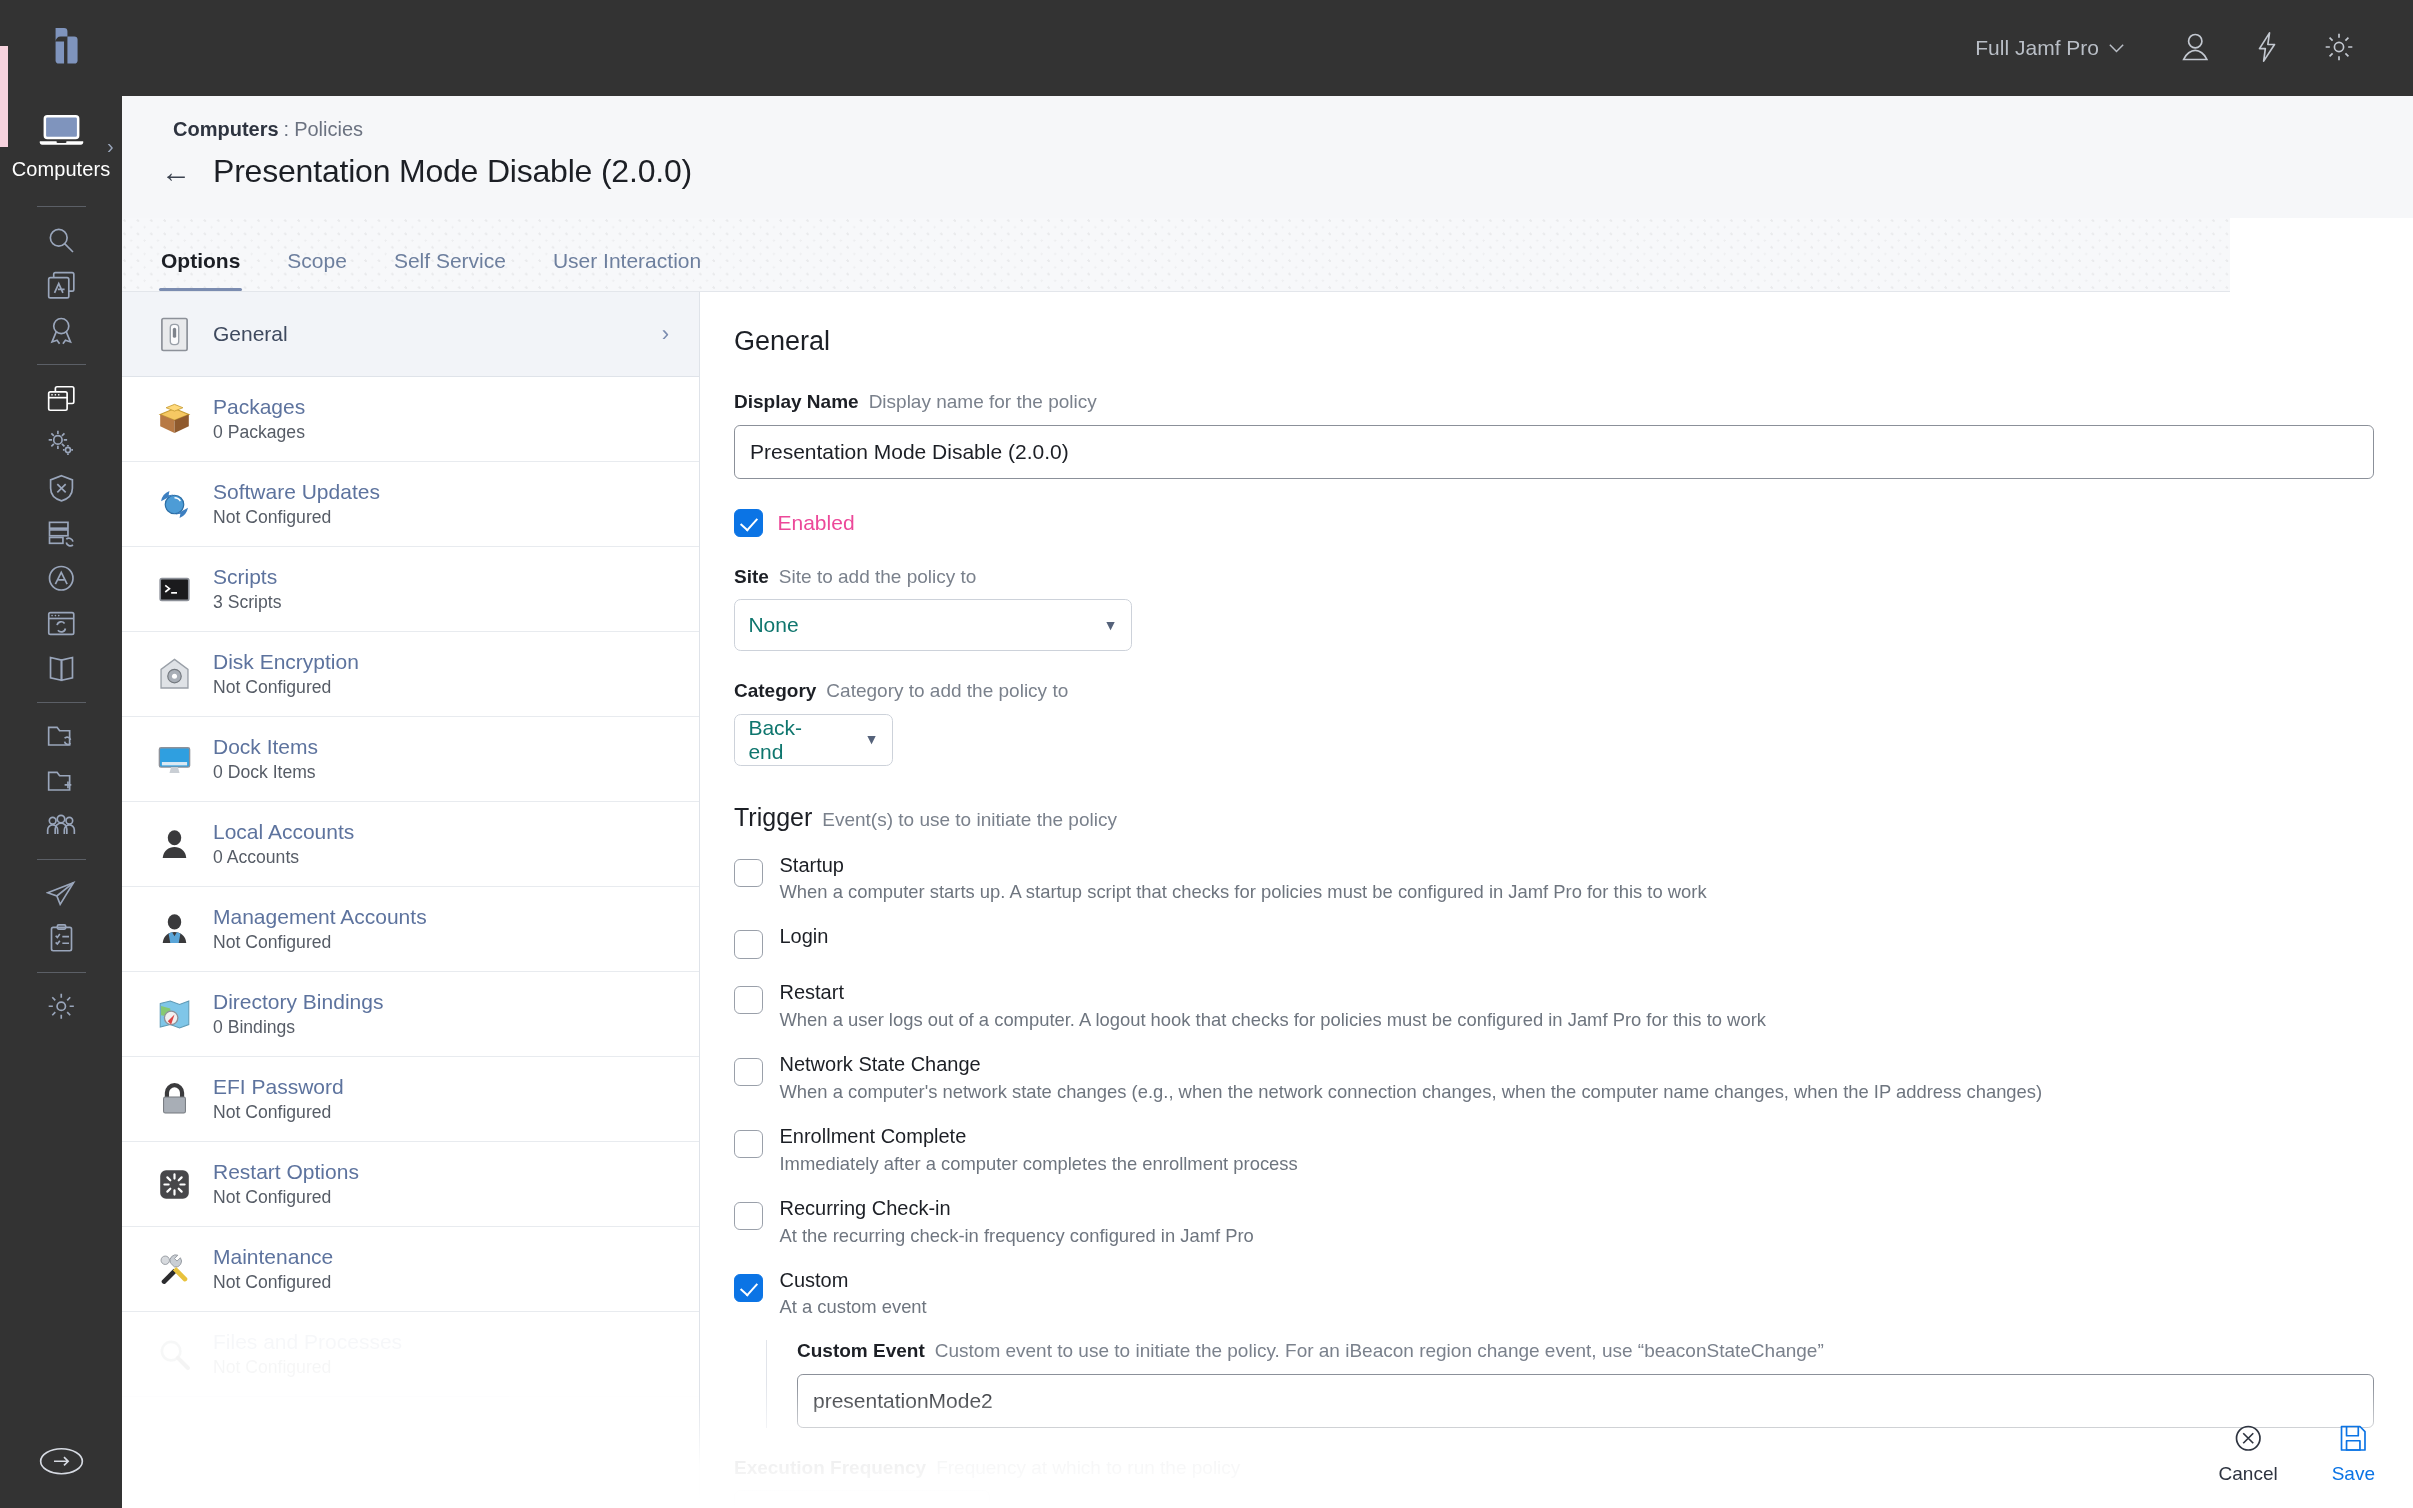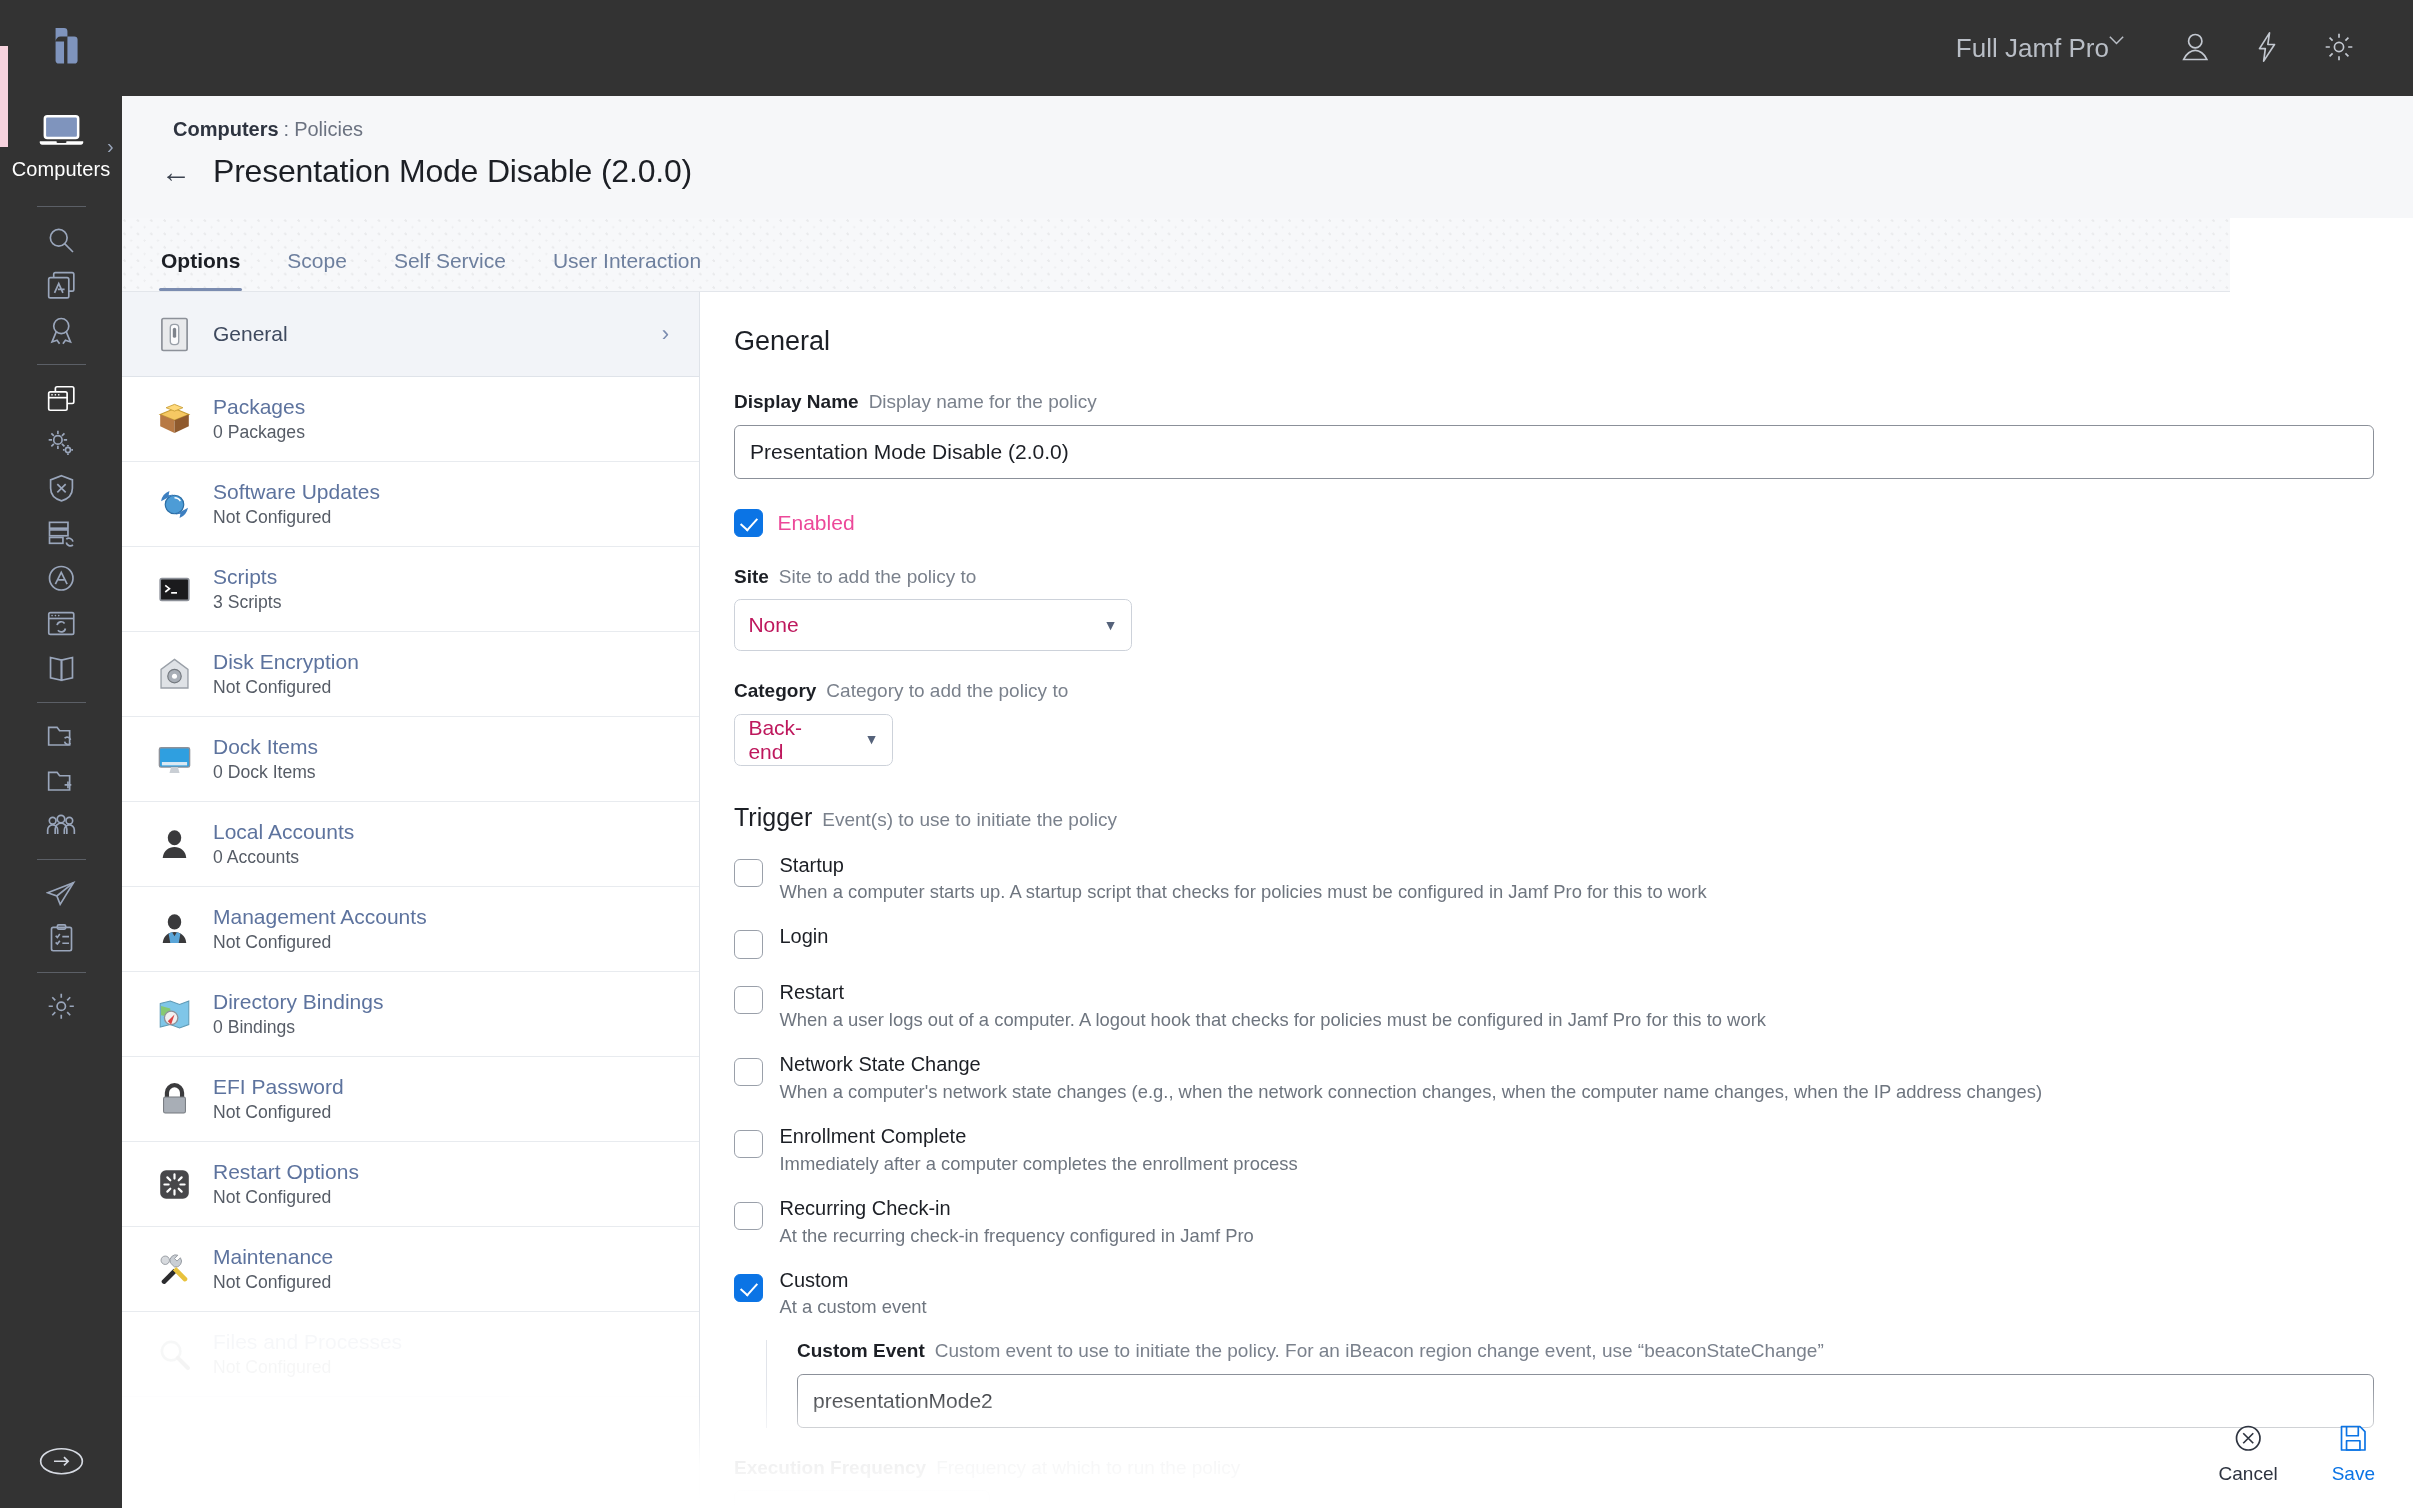--- a/index.html
+++ b/index.html
@@ -59,22 +59,22 @@
   }
 
   
   .topbar {
     position: absolute; left: 0; top: 0; width: 2292px; height: 96px;
     background: #333333;
     display: flex; align-items: center; justify-content: flex-end;
     padding-right: 39px; gap: 0;
   }
   .topbar .acct {
-    display: flex; gap: 0;
-    color: #b9bec6; font-size: 26px; margin-right: 35px; cursor: default;
+    display: flex; align-items: center; gap: 10px;
+    color: #b9bec6; font-size: 21px; margin-right: 35px; cursor: default;
   }
   .topbar .acct .caret { font-size: 14.2px; color: #b9bec6; }
   .topbar .tb-ico { width: 72px; height: 50px; display: flex; align-items: center; justify-content: center; }
 
   
   .crumbbar {
     position: absolute; left: 0; top: 96px; width: 2292px; height: 122px;
     background: #f6f7f9;
   }
   .crumbs {
@@ -158,21 +158,21 @@
     width: 7.5px; height: 14.2px; border: solid #fff; border-width: 0 2.5px 2.5px 0;
     transform: rotate(42deg);
   }
   .chk-label { font-size: 21px; color: #ec4899; margin-left: 15px; line-height: 28.5px; }
 
   .select {
     position: relative; margin-top: 11.7px; height: 52px;
     border: 1.3px solid #cdd2da; border-radius: 6.7px; background: #fff;
     display: inline-flex; align-items: center; padding: 0 13.4px; cursor: pointer;
   }
-  .select .val { font-size: 21px; color: #be185d; }
+  .select .val { font-size: 21px; color: #0f766e; }
   .select .arw {
     margin-left: auto; padding-left: 28.5px; color: #55627a; font-size: 14.2px; line-height: 1;
   }
   .select.wide { width: 398px; }
   .select.narrow { width: 159px; }
 
   .grp-title { font-size: 25px; color: #1c1f25; font-weight: normal; }
   .grp-hint { font-size: 19px; color: #7a818c; margin-left: 10px; }
 
   .trig { display: flex; align-items: flex-start; margin-top: 22px; }

